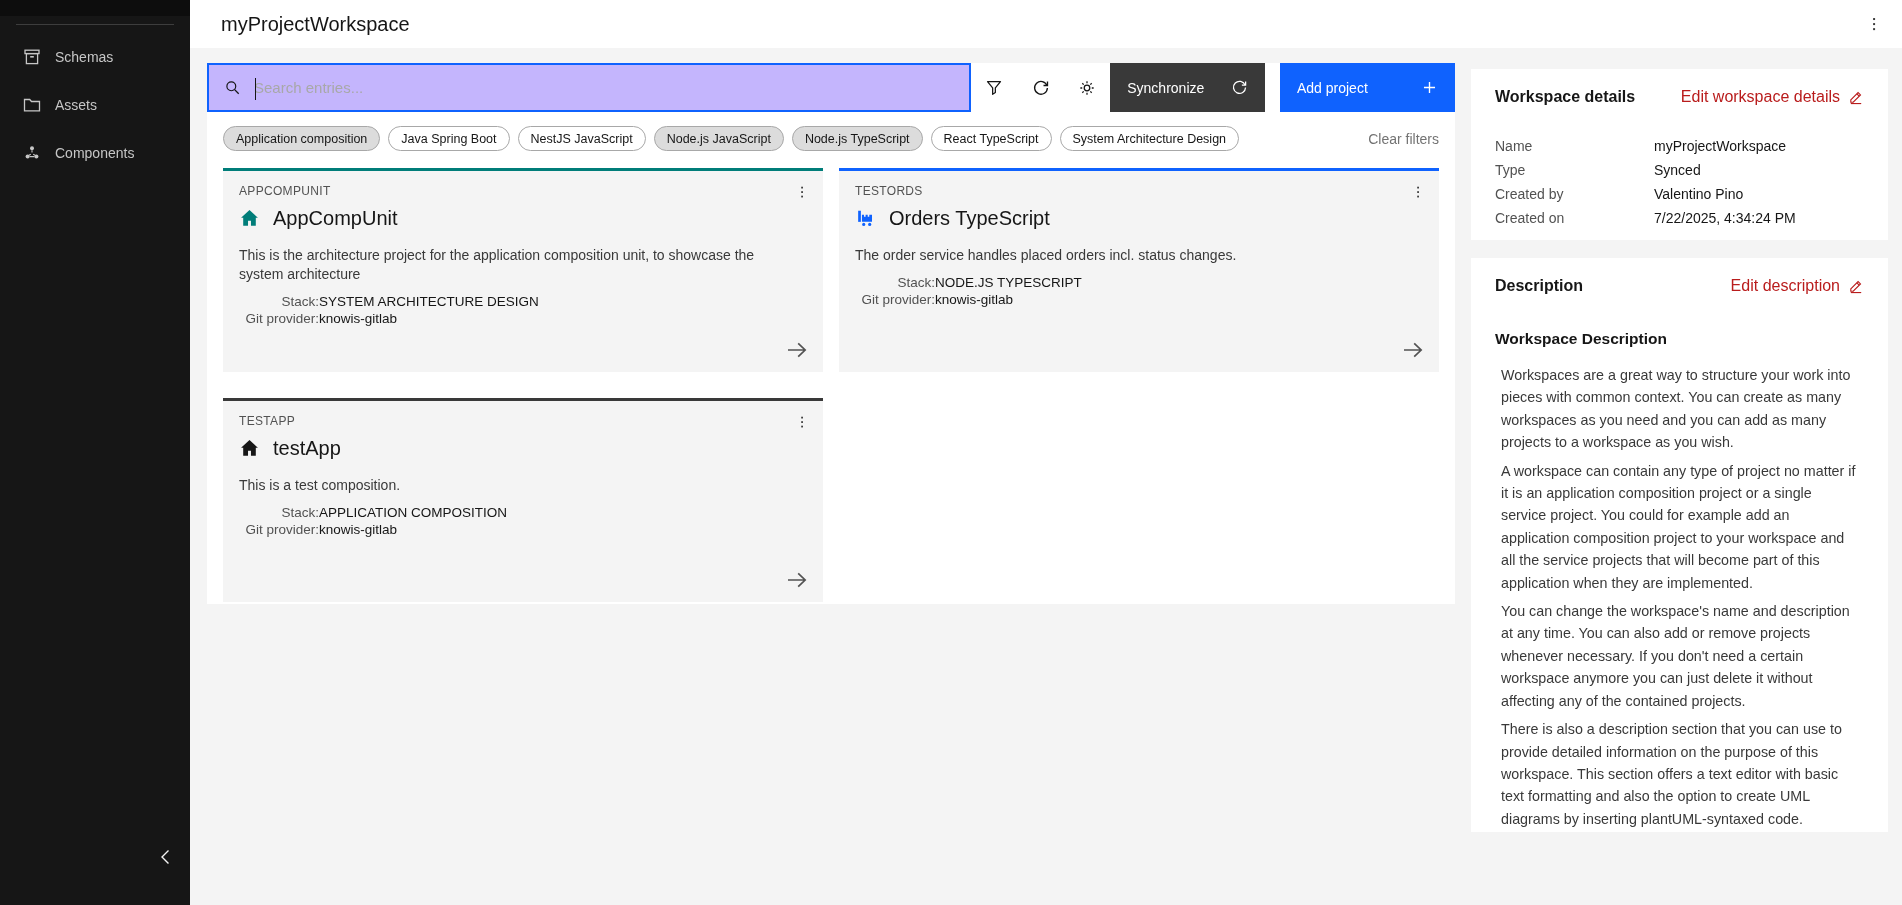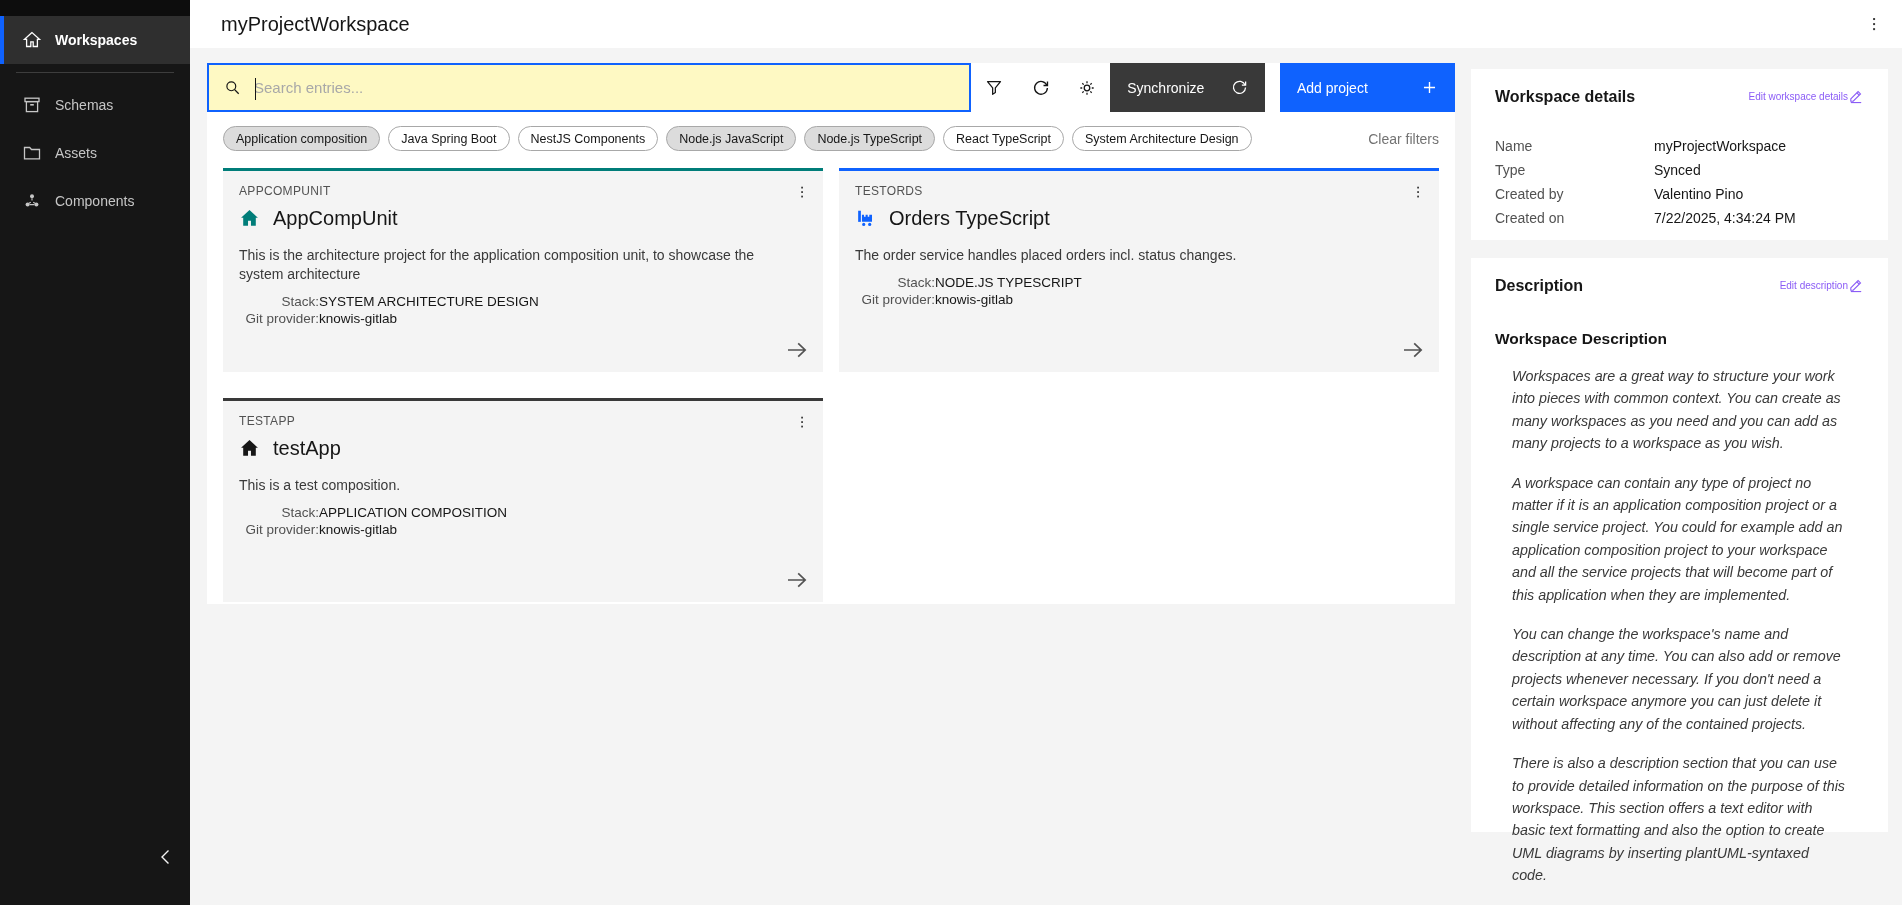--- a/index.html
+++ b/index.html
@@ -31,21 +31,21 @@
   .topbar { position:absolute; left:190px; top:0; width:1712px; height:48px; background:#ffffff;
             display:flex; align-items:center; }
   .page-title { font-size:20px; font-weight:400; color:#161616; margin-left:31px; }
   .topbar-kebab { margin-left:auto; margin-right:12px; width:32px; height:32px; border:none; background:none;
                   display:flex; align-items:center; justify-content:center; cursor:pointer; color:#393939; }
 
   
   .panel { position:absolute; left:207px; top:63px; width:1248px; height:541px; background:#ffffff; }
 
   .toolbar { display:flex; height:49px; }
-  .search-box { width:791px; height:49px; background:#fef9c3; border:2px solid #0f62fe;
+  .search-box { width:791px; height:49px; background:#c4b5fd; border:2px solid #0f62fe;
                 display:flex; align-items:center; position:relative; }
   .search-box .search-glyph { margin:0 13px 0 15px; color:#161616; width:17px; height:17px; }
   .search-input { border:none; outline:none; flex:1; height:100%; font-size:15px; color:#161616;
                   font-family:inherit; background:transparent; }
   .search-input::placeholder { color:#a8a8a8; }
   .caret { position:absolute; left:46px; top:13px; width:1px; height:22px; background:#161616; }
   .tool-ibtn { width:48px; height:49px; border:none; background:#ffffff; display:flex;
                align-items:center; justify-content:center; cursor:pointer; color:#161616; }
   .tool-ibtn svg { width:18px; height:18px; }
   .btn { height:49px; border:none; cursor:pointer; color:#ffffff; font-size:14px; font-family:inherit;
@@ -75,45 +75,37 @@
   .meta-value { color:#161616; }
   .card-arrow { position:absolute; right:14px; bottom:10px; width:24px; height:24px; color:#525252;
                 background:none; border:none; cursor:pointer; }
 
   
   .side-box { position:absolute; left:1471px; width:417px; background:#ffffff; padding:19px 24px; }
   .box-details { top:69px; height:171px; }
   .box-desc { top:258px; height:574px; }
   .box-header { display:flex; align-items:flex-start; justify-content:space-between; }
   .box-title { font-size:16px; font-weight:700; color:#161616; }
-  .edit-link { display:flex; align-items:center; color:#8b5cf6; font-size:10px;
+  .edit-link { display:flex; align-items:center; gap:8px; color:#b91c1c; font-size:16px;
                background:none; border:none; cursor:pointer; font-family:inherit; }
   .edit-link svg { width:16px; height:16px; }
   .detail-rows { margin-top:28px; }
   .detail-row { display:flex; font-size:14px; line-height:24px; }
   .detail-label { width:159px; color:#525252; flex:0 0 auto; }
   .detail-value { color:#161616; }
   .desc-heading { margin-top:35px; font-size:15.5px; font-weight:700; color:#161616; }
   .desc-body { margin-top:16px; font-size:14.3px; line-height:22.4px; color:#393939; }
-  .desc-body p { margin:17px;font-style:italic; }
+  .desc-body p { margin:6px; }
 </style>
 </head>
 <body>
 
 <nav class="sidebar">
   <div class="sidebar-top"></div>
 
-  <div class="nav-item active">
-    <span class="nav-icon">
-      <svg viewBox="0 0 20 20">
-          <path d="M10 2.6 2.5 9.3h2.1v7.2h4.2v-4.6h2.4v4.6h4.2V9.3h2.1L10 2.6z" fill="none" stroke="currentColor" stroke-width="1.3"></path>
-        </svg>
-    </span>
-    <span>Workspaces</span>
-  </div>
 
 
   <div class="nav-divider"></div>
 
   <div class="nav-item">
     <span class="nav-icon">
       <svg viewBox="0 0 20 20" fill="none" stroke="currentColor" stroke-width="1.3">
           <rect x="3" y="3.2" width="14" height="3.4"></rect>
           <rect x="4.4" y="6.6" width="11.2" height="10"></rect>
           <rect x="8.2" y="9" width="3.6" height="1.6" fill="currentColor" stroke="none"></rect>
@@ -224,21 +216,21 @@
         <svg viewBox="0 0 20 20" stroke="#ffffff" stroke-width="1.6">
             <path d="M10 3.5v13M3.5 10h13"></path>
           </svg>
       </span>
     </button>
   </div>
 
   <div class="tags-row">
     <span class="tag" style="background-color: rgb(220, 220, 220);">Application composition</span>
     <span class="tag" style="background-color: rgb(255, 255, 255);">Java Spring Boot</span>
-    <span class="tag" style="background-color: rgb(255, 255, 255);">NestJS Components</span>
+    <span class="tag" style="background-color: rgb(255, 255, 255);">NestJS JavaScript</span>
     <span class="tag" style="background-color: rgb(220, 220, 220);">Node.js JavaScript</span>
     <span class="tag" style="background-color: rgb(220, 220, 220);">Node.js TypeScript</span>
     <span class="tag" style="background-color: rgb(255, 255, 255);">React TypeScript</span>
     <span class="tag" style="background-color: rgb(255, 255, 255);">System Architecture Design</span>
     <button class="clear-filters">Clear filters</button>
   </div>
 
   <div class="cards">
 
     <article class="card" style="border-top-color: rgb(0, 125, 121);">

